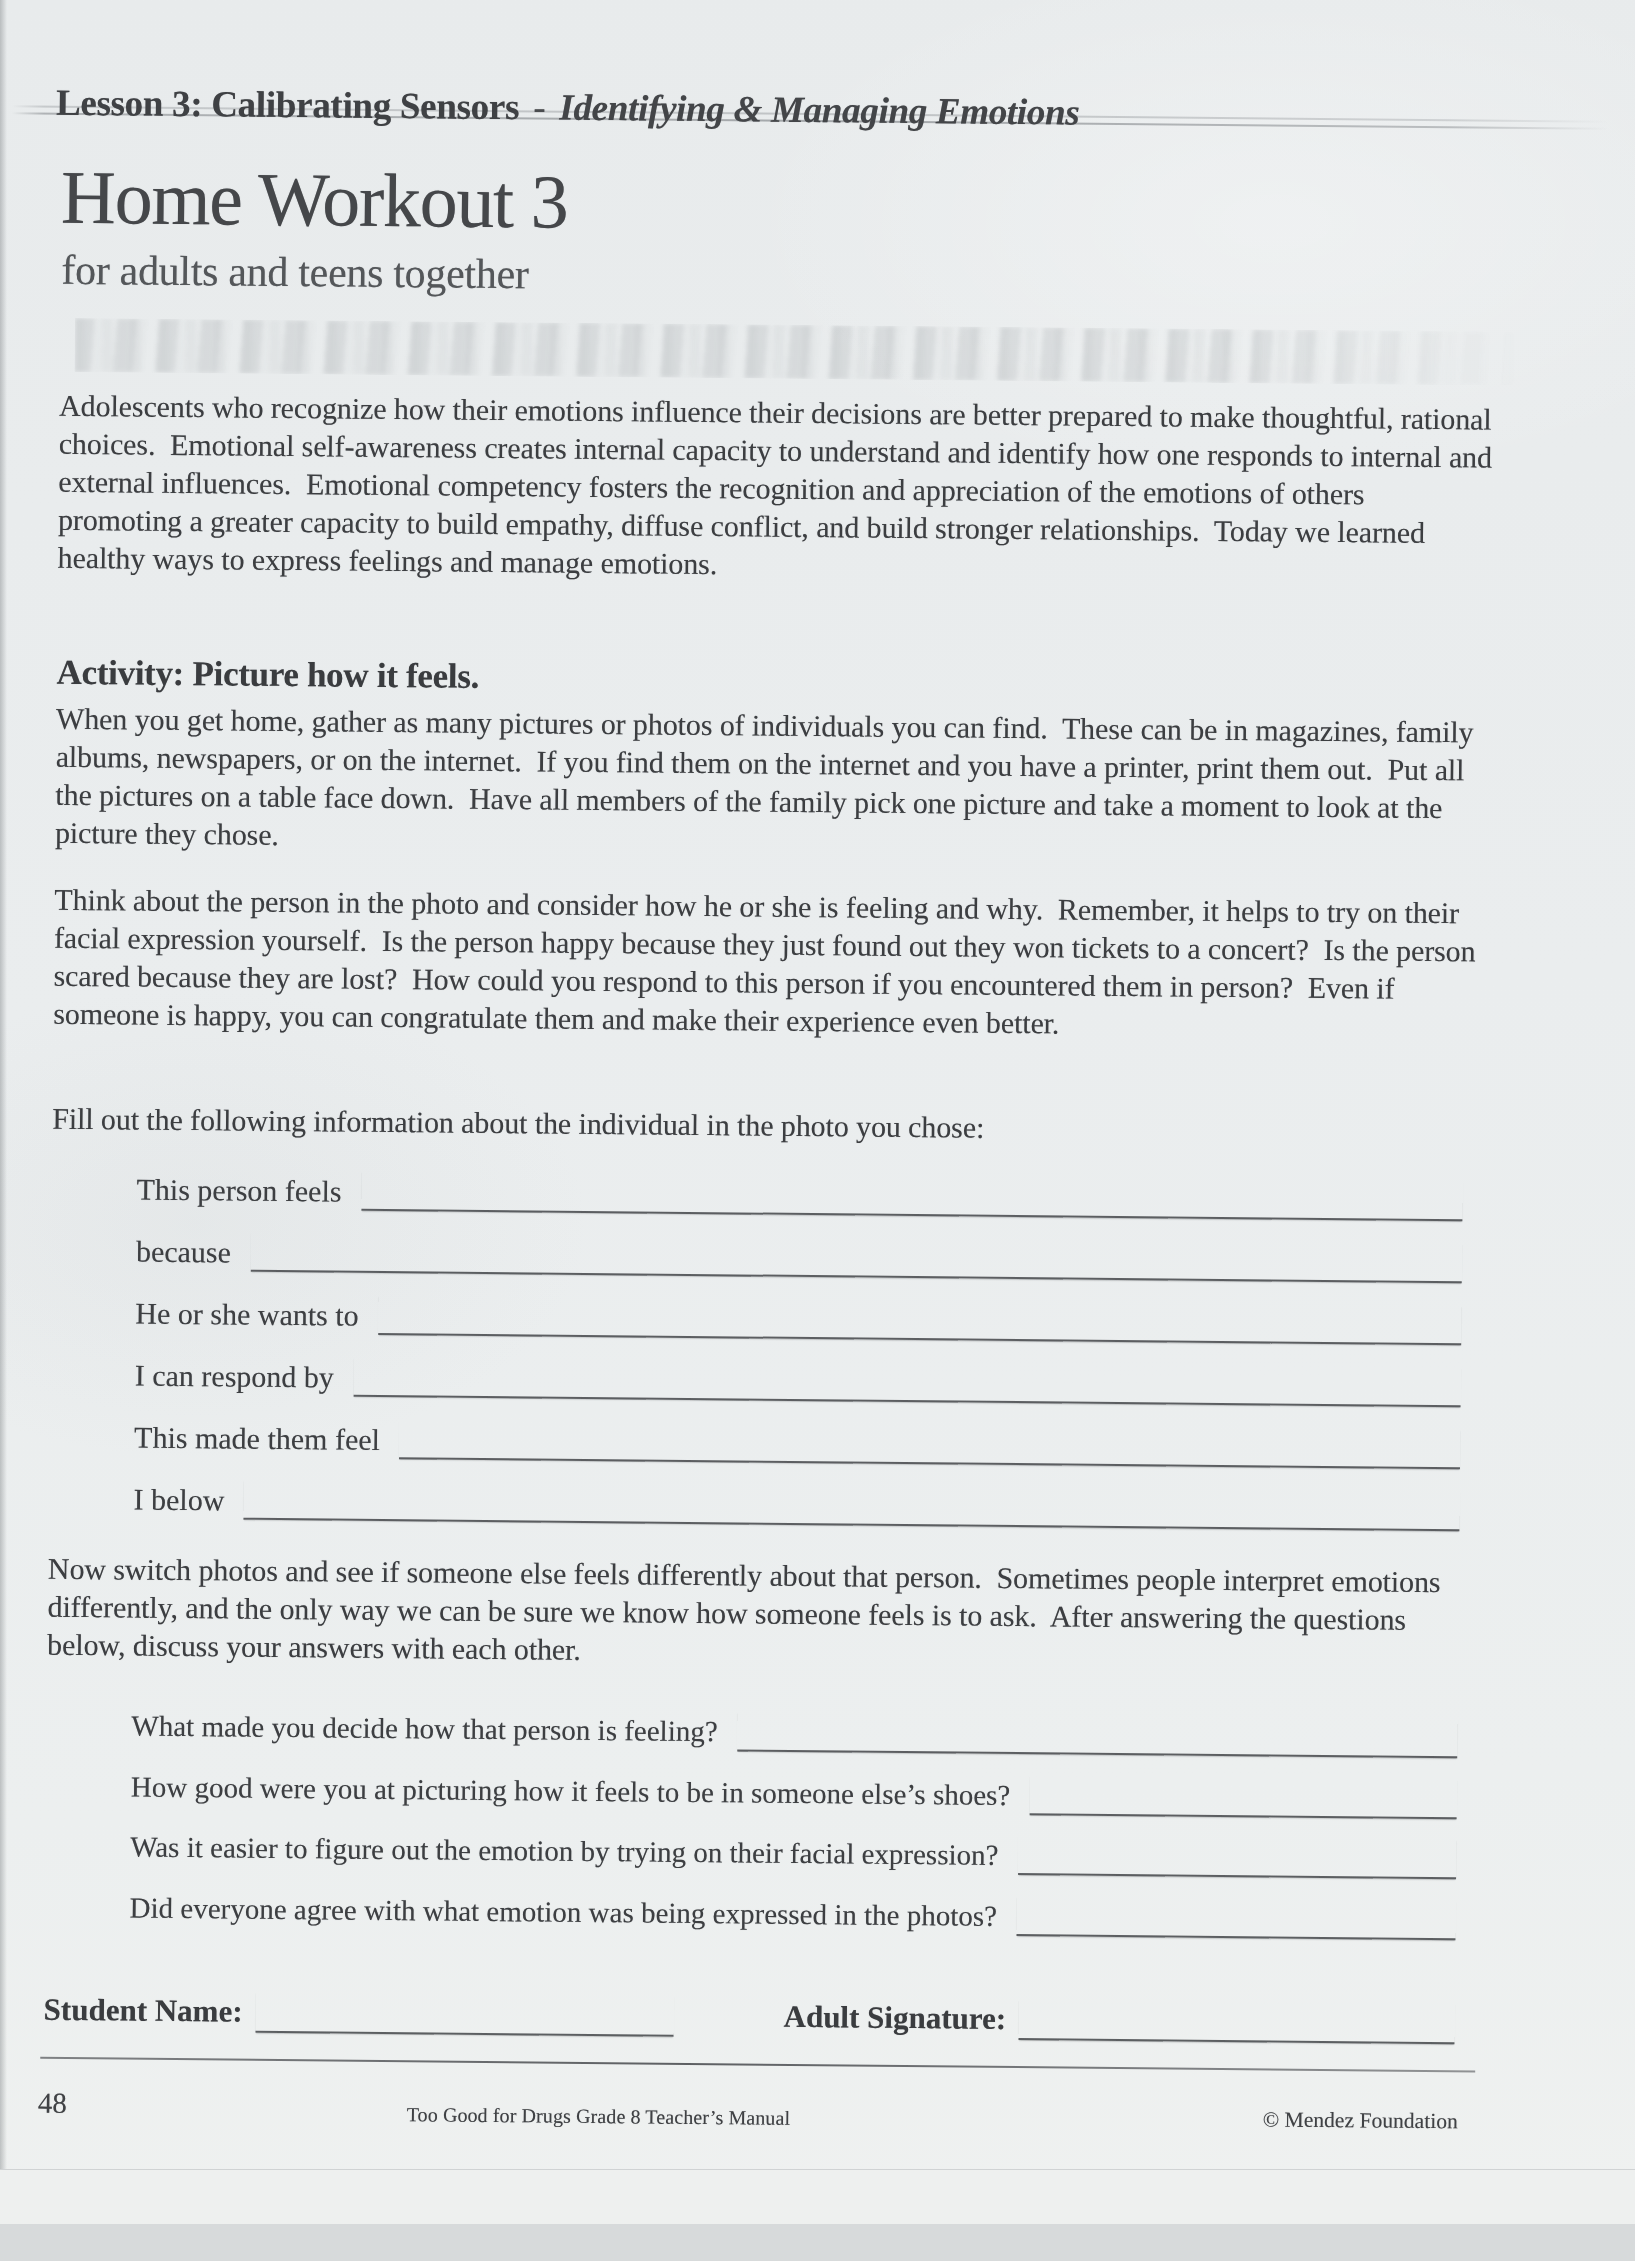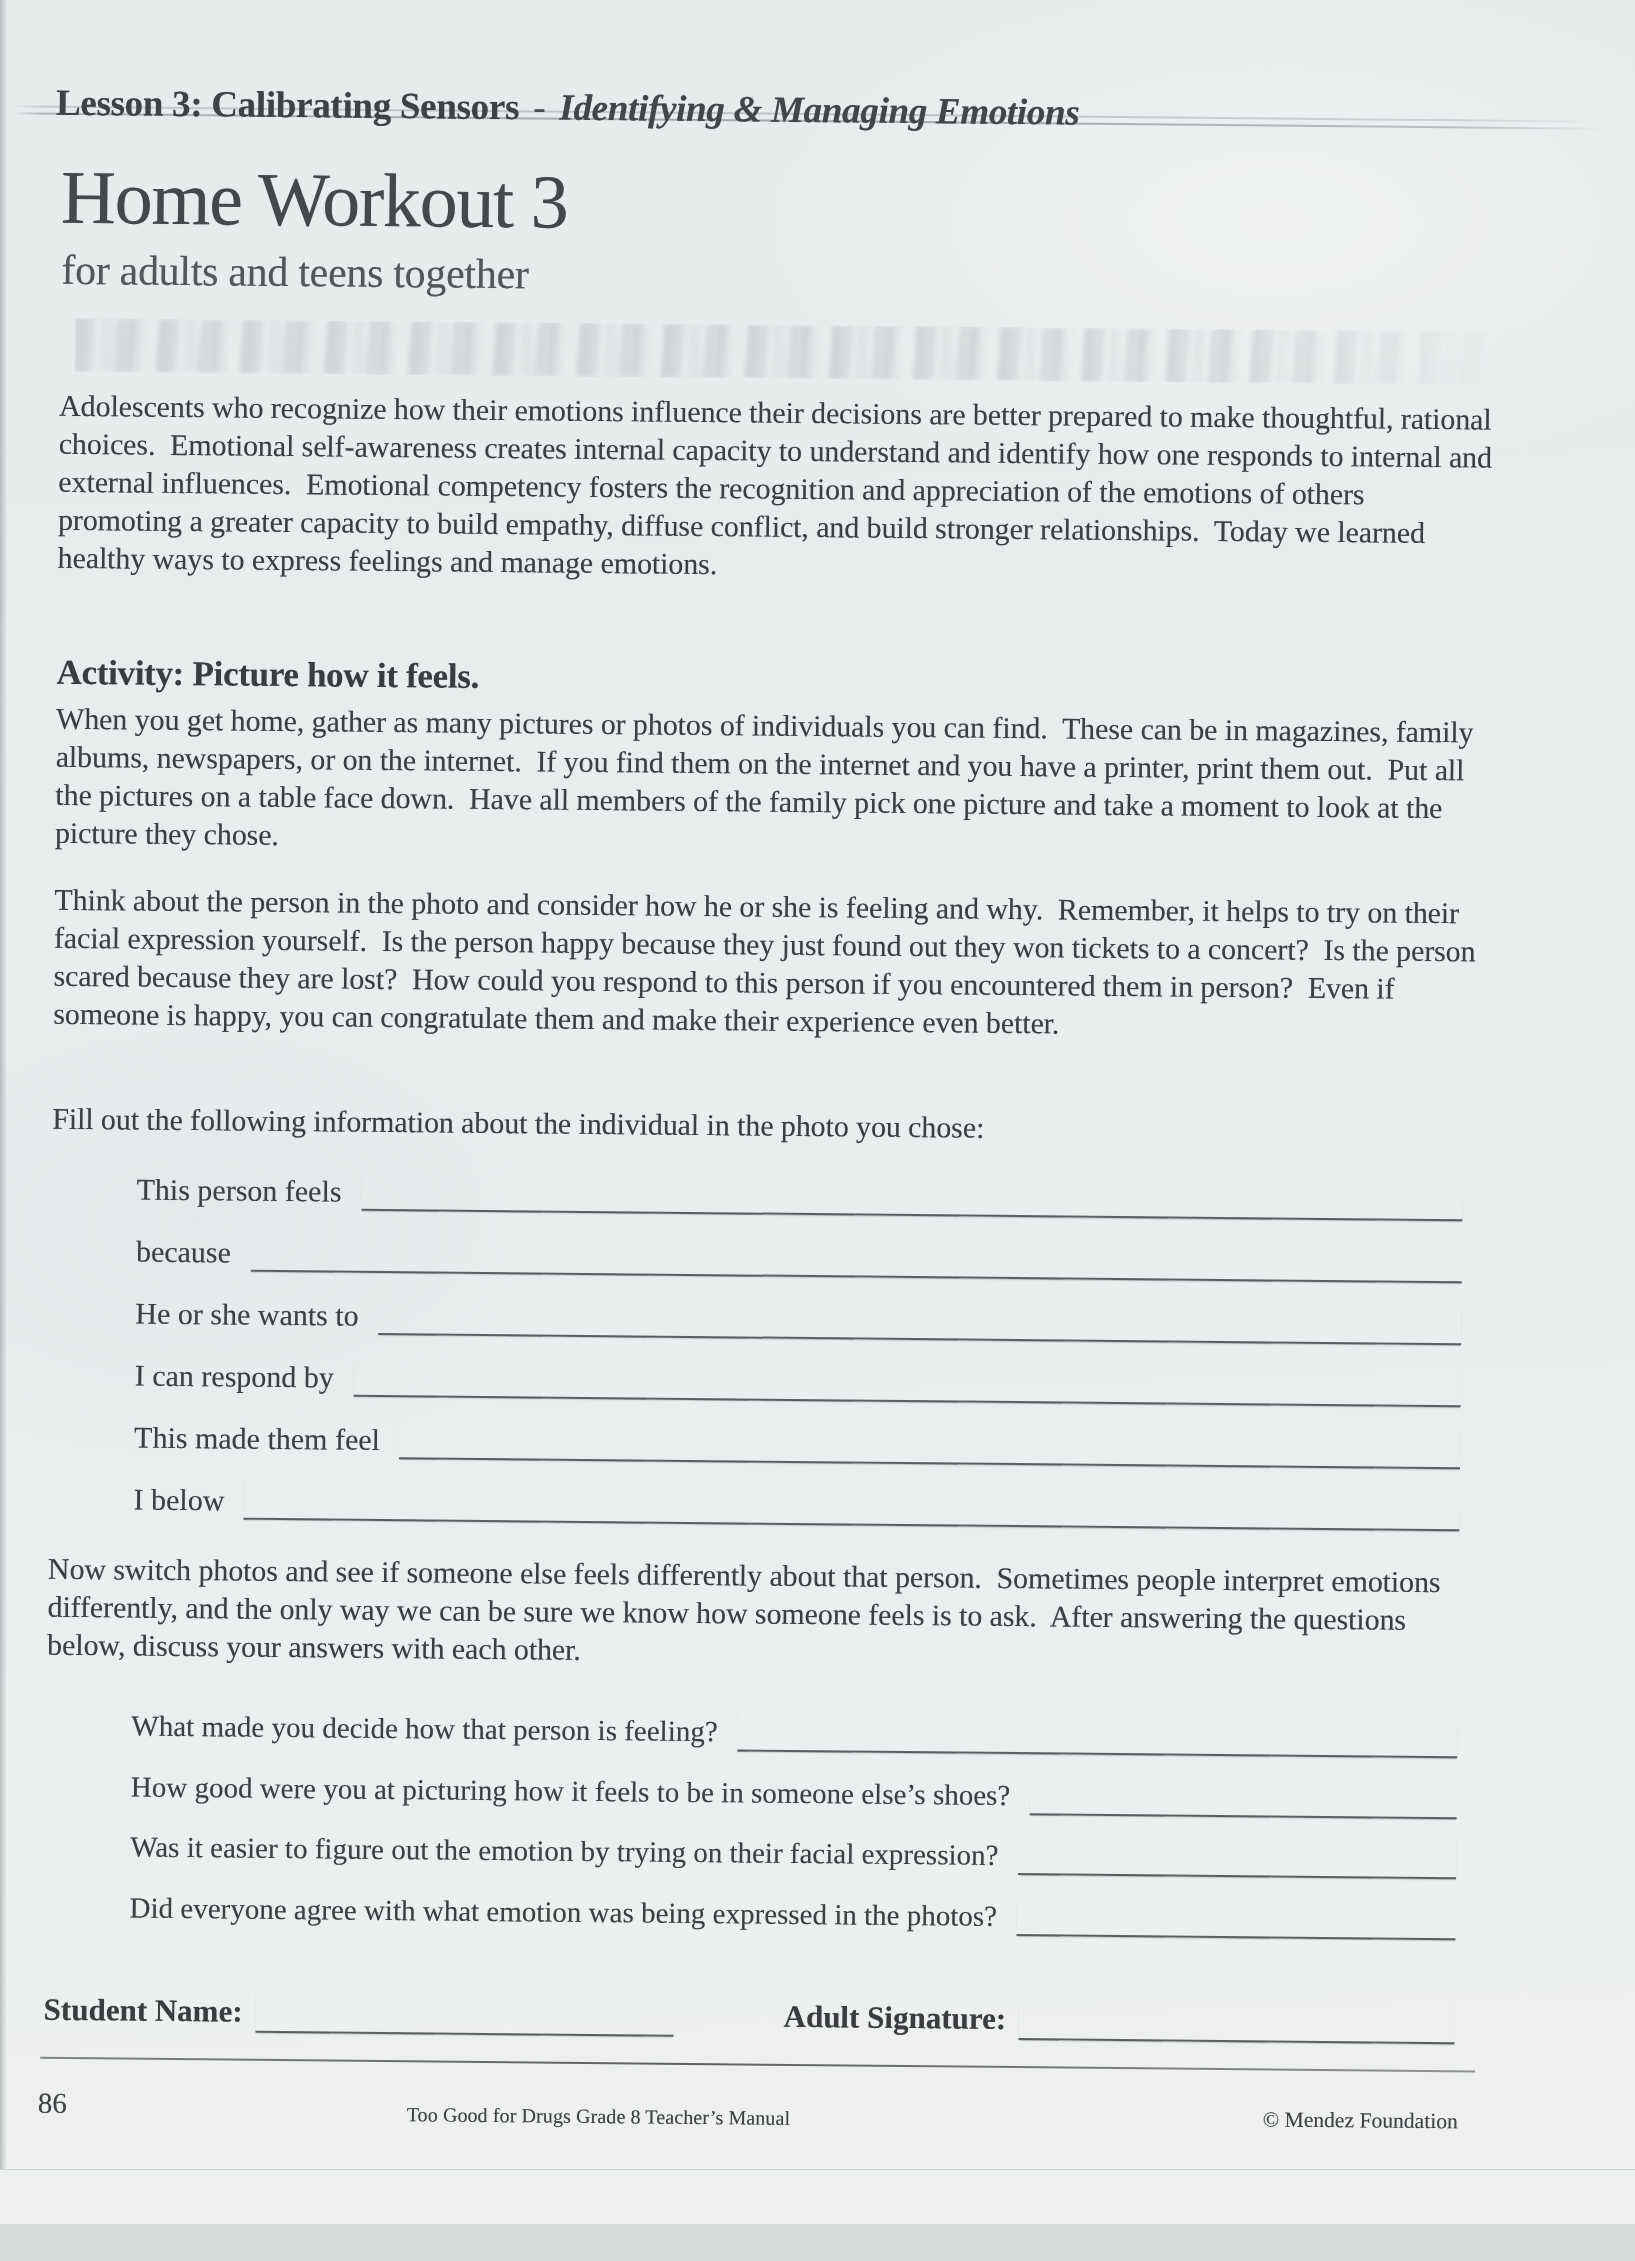--- a/index.html
+++ b/index.html
@@ -156,21 +156,21 @@
 
     <div class="sig">
       <span class="slabel">Student Name:</span>
       <span class="wline sline-student"></span>
       <span class="slabel adult-label">Adult Signature:</span>
       <span class="wline sline-adult"></span>
     </div>
 
     <div class="rule"></div>
 
-    <span class="abs pagenum">86</span>
+    <span class="abs pagenum">48</span>
     <span class="abs manual">Too Good for Drugs Grade 8 Teacher’s Manual</span>
     <span class="abs copyright">© Mendez Foundation</span>
 
   </div>
 
   <div class="edge-left"></div>
   <div class="scan-strip"></div>
 </div>
 
 

